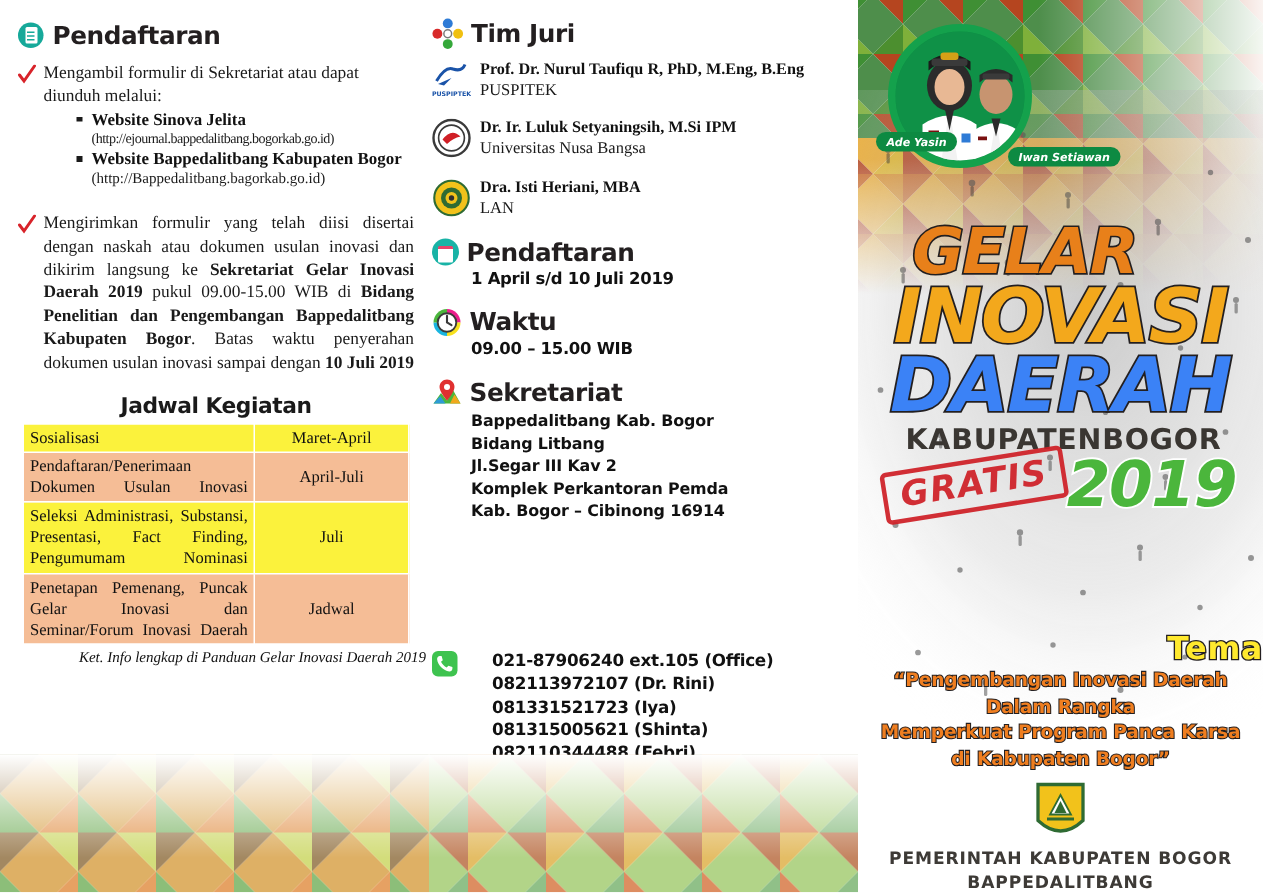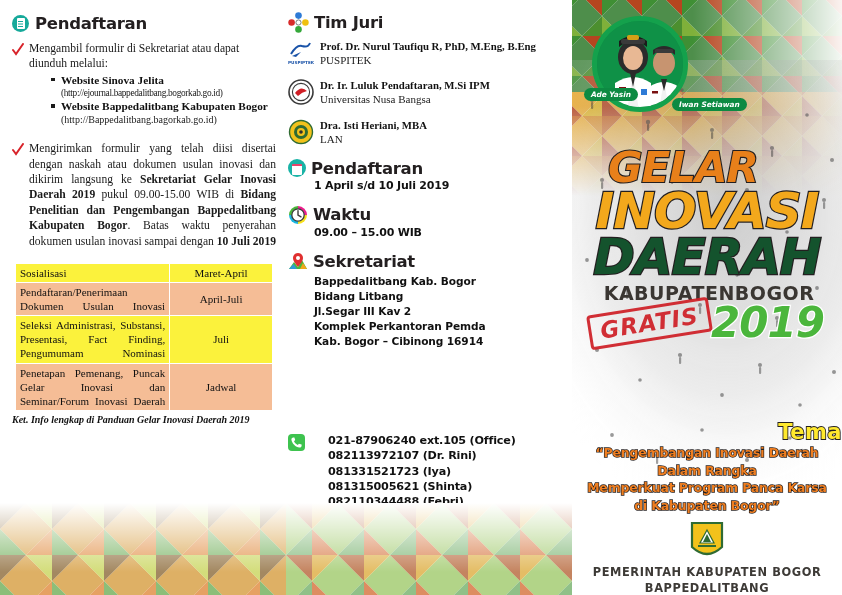--- a/index.html
+++ b/index.html
@@ -138,23 +138,23 @@
     font-size: 11px;
     line-height: 1.28;
     color: #111;
     vertical-align: middle;
   }
   table.jadwal td.act { width: 60%; text-align: justify; text-align-last: justify; }
   table.jadwal td.per { width: 40%; text-align: center; }
   tr.r-yellow td { background: #fbf23c; }
   tr.r-peach td { background: #f5bd96; }
   .ket {
-    text-align: left;
+    text-align: right;
     font-style: italic;
-    font-weight: bold;
+    font-weight: normal;
     font-size: 10px;
     color: #111;
     margin-top: 3px;
     width: 272px;
   }
 
   
   .col-mid {
     position: absolute;
     left: 280px; top: 0;
@@ -333,21 +333,21 @@
   }
   .t-inov {
     font-size: 50px;
     color: #f3a81c;
     -webkit-text-stroke: 2.4px #231f20;
     paint-order: stroke fill;
     margin-top: 2px;
   }
   .t-daerah {
     font-size: 50px;
-    color: #14532d;
+    color: #3b82f6;
     -webkit-text-stroke: 2.4px #231f20;
     paint-order: stroke fill;
     margin-top: 2px;
   }
   .t-kab {
     display: block;
     font-family: "DejaVu Sans", sans-serif;
     font-size: 19px;
     font-weight: bold;
     color: #3a3632;
@@ -474,20 +474,21 @@
     <div class="bullet-row">
       <span class="check">
         <svg width="12" height="14" viewBox="0 0 12 14">
             <path d="M1 7 L4 11 L11 1" stroke="#d8232a" stroke-width="2" fill="none" stroke-linecap="round"></path>
           </svg>
       </span>
       <div class="btext justify"><span>Mengirimkan formulir yang telah diisi disertai dengan naskah atau dokumen usulan inovasi dan dikirim langsung ke </span><span class="bold">Sekretariat Gelar Inovasi Daerah 2019</span><span> pukul 09.00-15.00 WIB di </span><span class="bold">Bidang Penelitian dan Pengembangan Bappedalitbang Kabupaten Bogor</span><span>. Batas waktu penyerahan dokumen usulan inovasi sampai dengan </span><span class="bold">10 Juli 2019</span></div>
     </div>
 
     <div class="jadwal-wrap">
+      <div class="jadwal-title">Jadwal Kegiatan</div>
       <table class="jadwal">
         <tbody>
           <tr class="r-yellow">
             <td class="act">Sosialisasi</td>
             <td class="per">Maret-April</td>
           </tr>
           <tr class="r-peach">
             <td class="act">Pendaftaran/Penerimaan Dokumen Usulan Inovasi</td>
             <td class="per">April-Juli</td>
           </tr>
@@ -537,21 +538,21 @@
 
     <div class="juri-item">
       <span class="juri-logo">
         <svg width="26" height="26" viewBox="0 0 26 26">
           <circle cx="13" cy="13" r="12" fill="#ffffff" stroke="#3a3a3a" stroke-width="1.6"></circle>
           <circle cx="13" cy="13" r="8.6" fill="none" stroke="#3a3a3a" stroke-width="1.1"></circle>
           <path d="M7 14 Q13 6 19 12 Q14 13 10 17 Z" fill="#d01f26"></path>
         </svg>
       </span>
       <div>
-        <div class="juri-name">Dr. Ir. Luluk Pendaftaran, M.Si IPM</div>
+        <div class="juri-name">Dr. Ir. Luluk Setyaningsih, M.Si IPM</div>
         <div class="juri-org">Universitas Nusa Bangsa</div>
       </div>
     </div>
 
     <div class="juri-item">
       <span class="juri-logo">
         <svg width="26" height="26" viewBox="0 0 26 26">
           <circle cx="13" cy="13" r="11.5" fill="#f2c21b" stroke="#2f6b33" stroke-width="1.4"></circle>
           <circle cx="13" cy="13" r="7" fill="#2f6b33"></circle>
           <circle cx="13" cy="13" r="4" fill="#f2c21b"></circle>

